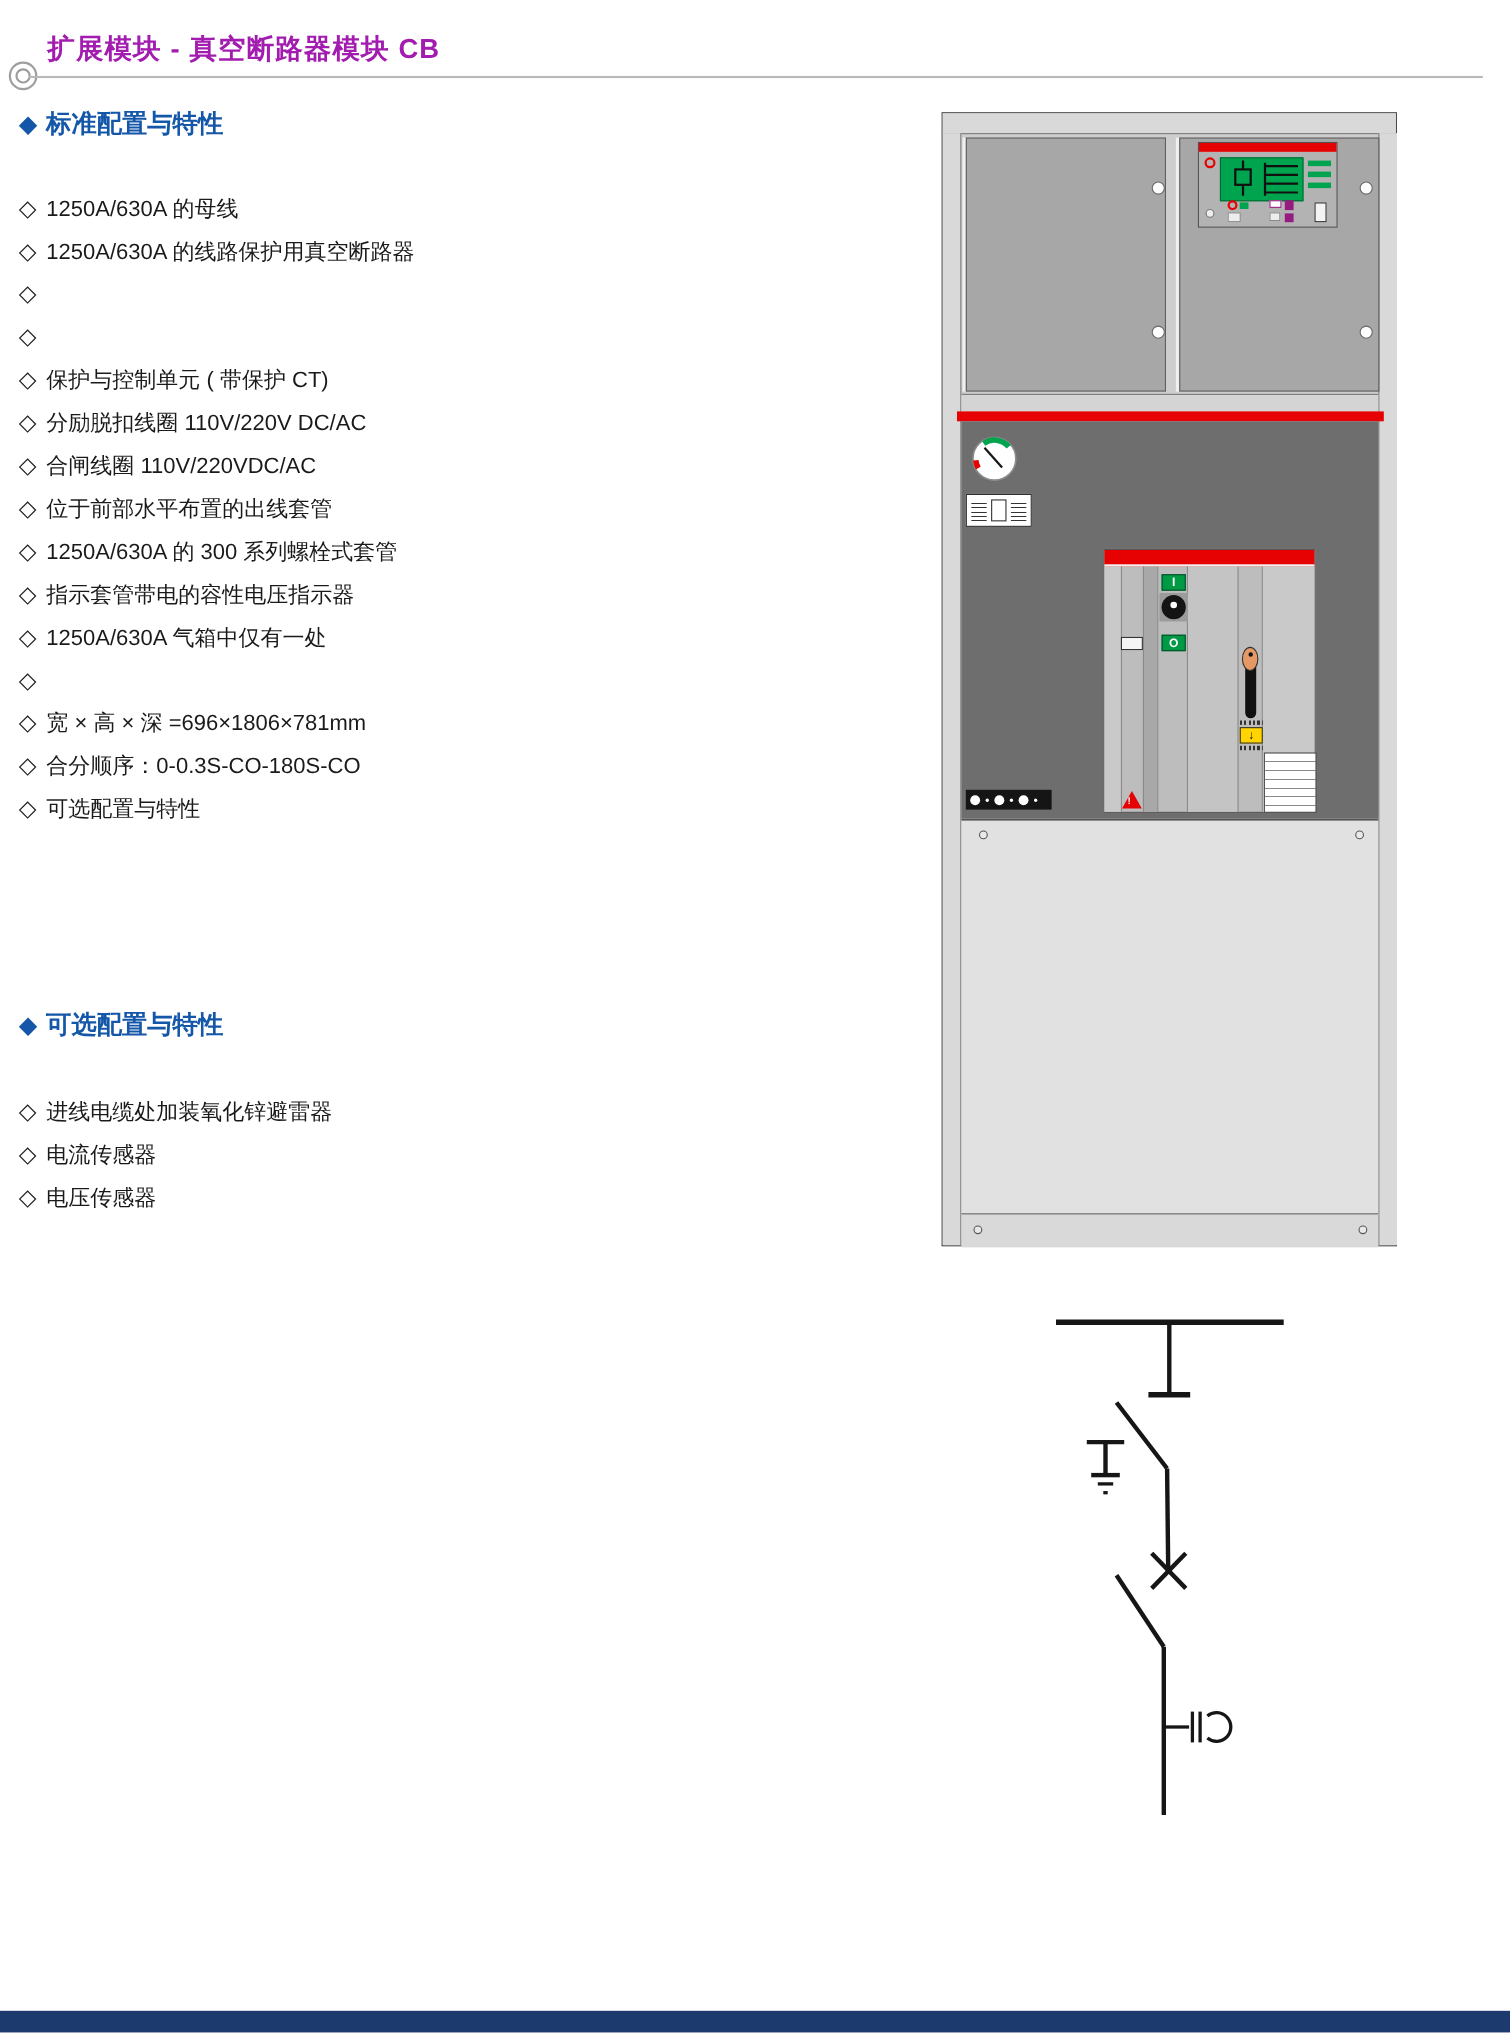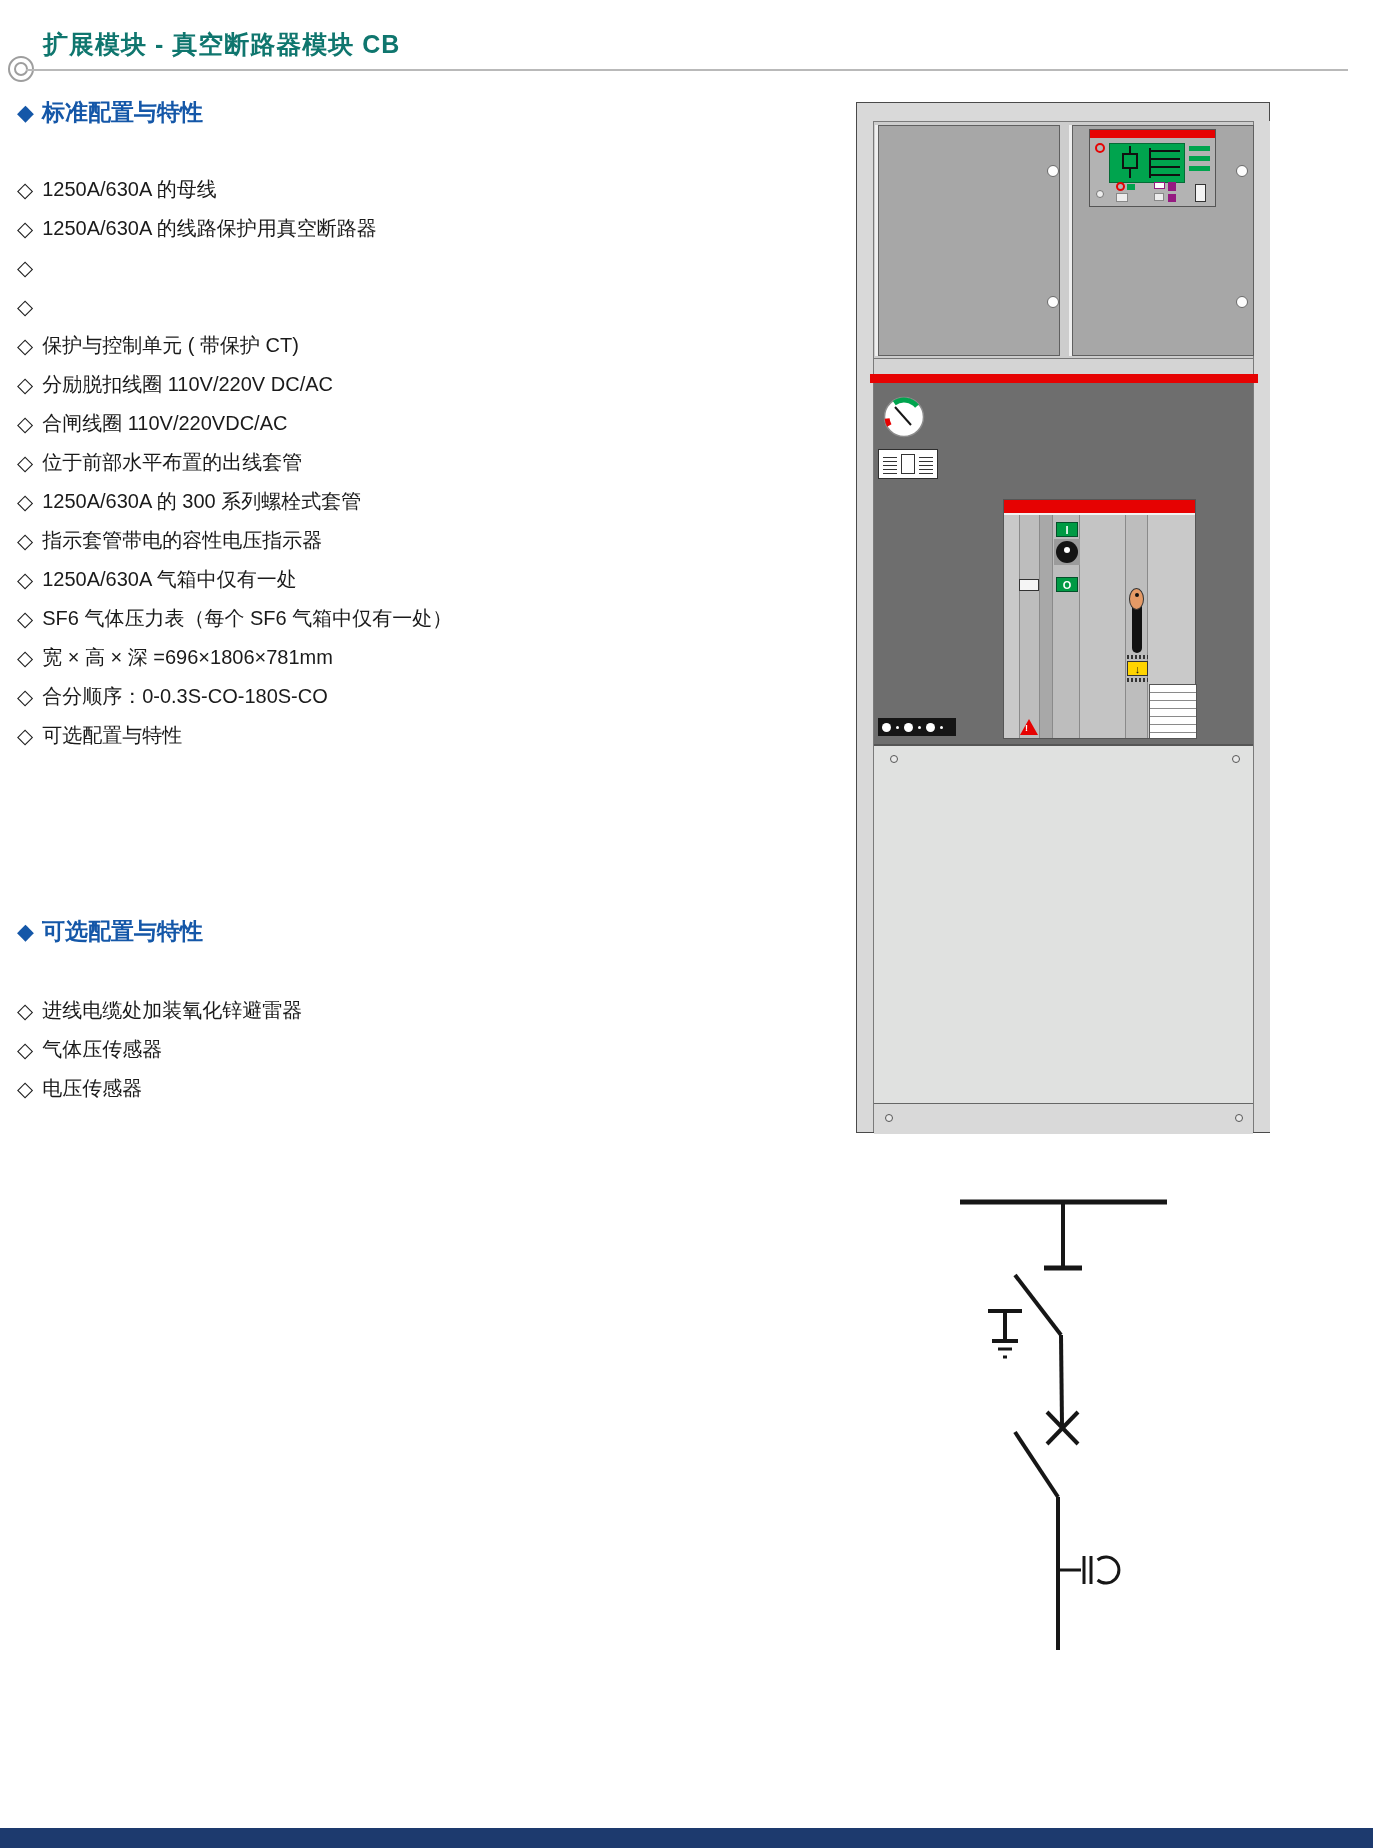--- a/index.html
+++ b/index.html
@@ -1,21 +1,21 @@
 <!DOCTYPE html>
 <html><head>
 <meta charset="utf-8">
 <style>
   html,body{margin:0;padding:0;background:#ffffff;}
   #page{position:relative;width:1373px;height:1848px;background:#ffffff;overflow:hidden;
         font-family:"Liberation Sans","DejaVu Sans",sans-serif;color:#1a1a1a;}
   .abs{position:absolute;}
 
   
-  .page-title{left:43px;top:28px;font-size:25px;font-weight:bold;color:#0f766e;letter-spacing:1px;}
+  .page-title{left:43px;top:28px;font-size:25px;font-weight:bold;color:#a21caf;letter-spacing:1px;}
   .header-rule{left:26px;top:69px;width:1322px;height:2px;background:#b9b9b9;}
   .ornament{left:8px;top:56px;width:26px;height:26px;border:2px solid #9e9e9e;border-radius:50%;background:#fff;box-sizing:border-box;}
   .ornament-inner{left:4px;top:4px;width:14px;height:14px;border:2px solid #9e9e9e;border-radius:50%;box-sizing:border-box;}
 
   
   .sec-head{font-size:23px;font-weight:bold;color:#1457a8;display:flex;align-items:center;gap:8px;}
   .sec-head .dia{font-size:22px;}
   .list{left:17px;display:flex;flex-direction:column;}
   .item{height:39px;display:flex;align-items:center;font-size:20px;}
   .item .bullet{font-size:21px;margin-right:9px;color:#1a1a1a;}
@@ -129,21 +129,20 @@
     <div class="item">
         <span class="bullet">◇</span>
         <span>指示套管带电的容性电压指示器</span>
       </div>
     <div class="item">
         <span class="bullet">◇</span>
         <span>1250A/630A 气箱中仅有一处</span>
       </div>
     <div class="item">
         <span class="bullet">◇</span>
-        <span>SF6 气体压力表（每个 SF6 气箱中仅有一处）</span>
       </div>
     <div class="item">
         <span class="bullet">◇</span>
         <span>宽 × 高 × 深 =696×1806×781mm</span>
       </div>
     <div class="item">
         <span class="bullet">◇</span>
         <span>合分顺序：0-0.3S-CO-180S-CO</span>
       </div>
     <div class="item">
@@ -157,21 +156,21 @@
     <span>可选配置与特性</span>
   </div>
 
   <div class="abs list" style="top:991px;">
     <div class="item">
         <span class="bullet">◇</span>
         <span>进线电缆处加装氧化锌避雷器</span>
       </div>
     <div class="item">
         <span class="bullet">◇</span>
-        <span>气体压传感器</span>
+        <span>电流传感器</span>
       </div>
     <div class="item">
         <span class="bullet">◇</span>
         <span>电压传感器</span>
       </div>
   </div>
 
   <div class="abs cabinet">
     <div class="abs cab-top"></div>
     <div class="abs rail l"></div>

